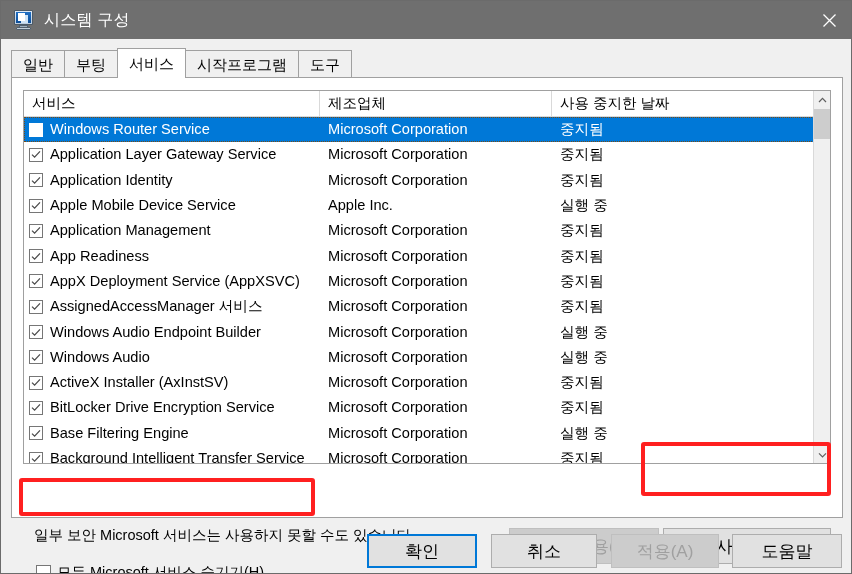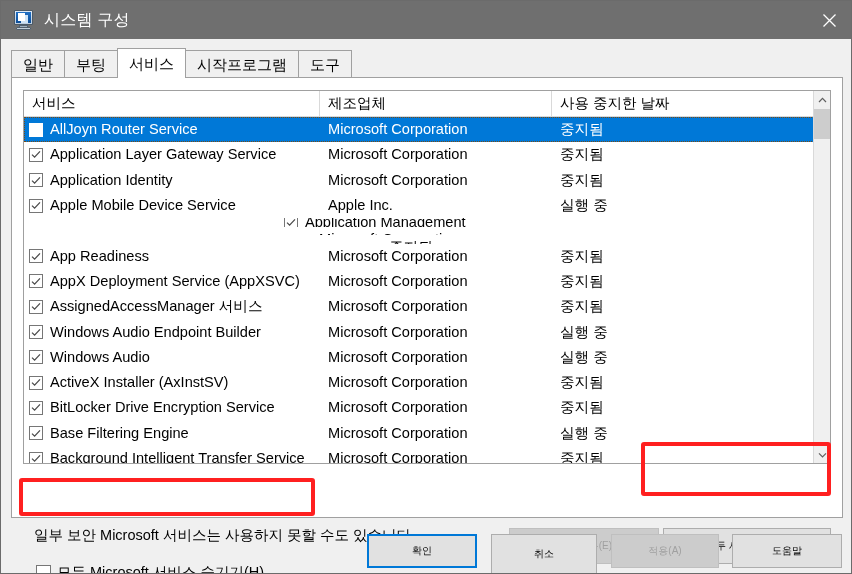--- a/index.html
+++ b/index.html
@@ -310,21 +310,21 @@
     font-size: 14.5px;
     color: #000000;
     white-space: nowrap;
   }
 
   .btn {
     position: absolute;
     background: #e1e1e1;
     border: 1px solid #adadad;
     box-sizing: border-box;
-    font-size: 10px;
+    font-size: 17px;
     color: #000000;
     display: flex;
     align-items: center;
     justify-content: center;
     white-space: nowrap;
     cursor: default;
   }
   .btn.disabled {
     background: #cccccc;
     border-color: #bfbfbf;
@@ -333,21 +333,21 @@
   .btn.default {
     border: 2px solid #0078d7;
     background: #e1e1e1;
   }
 
   .btn-enable-all  { left: 497px; top: 450px; width: 150px; height: 36px; }
   .btn-disable-all { left: 651px; top: 450px; width: 168px; height: 36px; }
 
   
   .btn-ok     { left: 366px; top: 533px; width: 110px; height: 34px; }
-  .btn-cancel { left: 490px; top: 533px; width: 106px; height: 40px; }
+  .btn-cancel { left: 490px; top: 533px; width: 106px; height: 34px; }
   .btn-apply  { left: 610px; top: 533px; width: 108px; height: 34px; text-align: center; }
   .btn-help   { left: 731px; top: 533px; width: 110px; height: 34px; }
 
   
   .annot {
     position: absolute;
     border: 4px solid #ff2020;
     box-sizing: border-box;
     border-radius: 3px;
     pointer-events: none;
@@ -396,21 +396,21 @@
         <div class="hcell c-date">사용 중지한 날짜</div>
       </div>
       <div class="lv-body" id="rows-container">
           <div class="row selected" style="position: relative;">
             <div class="cell name">
               <div class="cb-box">
                 <svg width="10" height="9" viewBox="0 0 10 9" aria-hidden="true">
                   <path d="M1 4.6 L3.6 7.2 L9 1.4" stroke="#4a4a4a" stroke-width="1.25" fill="none"></path>
                 </svg>
               </div>
-              <span>AllJoyn Router Service</span>
+              <span>Windows Router Service</span>
             </div>
             <div class="cell vendor">Microsoft Corporation</div>
             <div class="cell status">중지됨</div>
             <div class="cell date"></div>
             <div class="sel-focus"></div>
           </div>
           <div class="row" style="position: relative;">
             <div class="cell name">
               <div class="cb-box">
                 <svg width="10" height="9" viewBox="0 0 10 9" aria-hidden="true">
@@ -442,21 +442,21 @@
                 <svg width="10" height="9" viewBox="0 0 10 9" aria-hidden="true">
                   <path d="M1 4.6 L3.6 7.2 L9 1.4" stroke="#4a4a4a" stroke-width="1.25" fill="none"></path>
                 </svg>
               </div>
               <span>Apple Mobile Device Service</span>
             </div>
             <div class="cell vendor">Apple Inc.</div>
             <div class="cell status">실행 중</div>
             <div class="cell date"></div>
           </div>
-          <div class="row" style="position: relative; flex-direction: column;">
+          <div class="row" style="position: relative;">
             <div class="cell name">
               <div class="cb-box">
                 <svg width="10" height="9" viewBox="0 0 10 9" aria-hidden="true">
                   <path d="M1 4.6 L3.6 7.2 L9 1.4" stroke="#4a4a4a" stroke-width="1.25" fill="none"></path>
                 </svg>
               </div>
               <span>Application Management</span>
             </div>
             <div class="cell vendor">Microsoft Corporation</div>
             <div class="cell status">중지됨</div>

